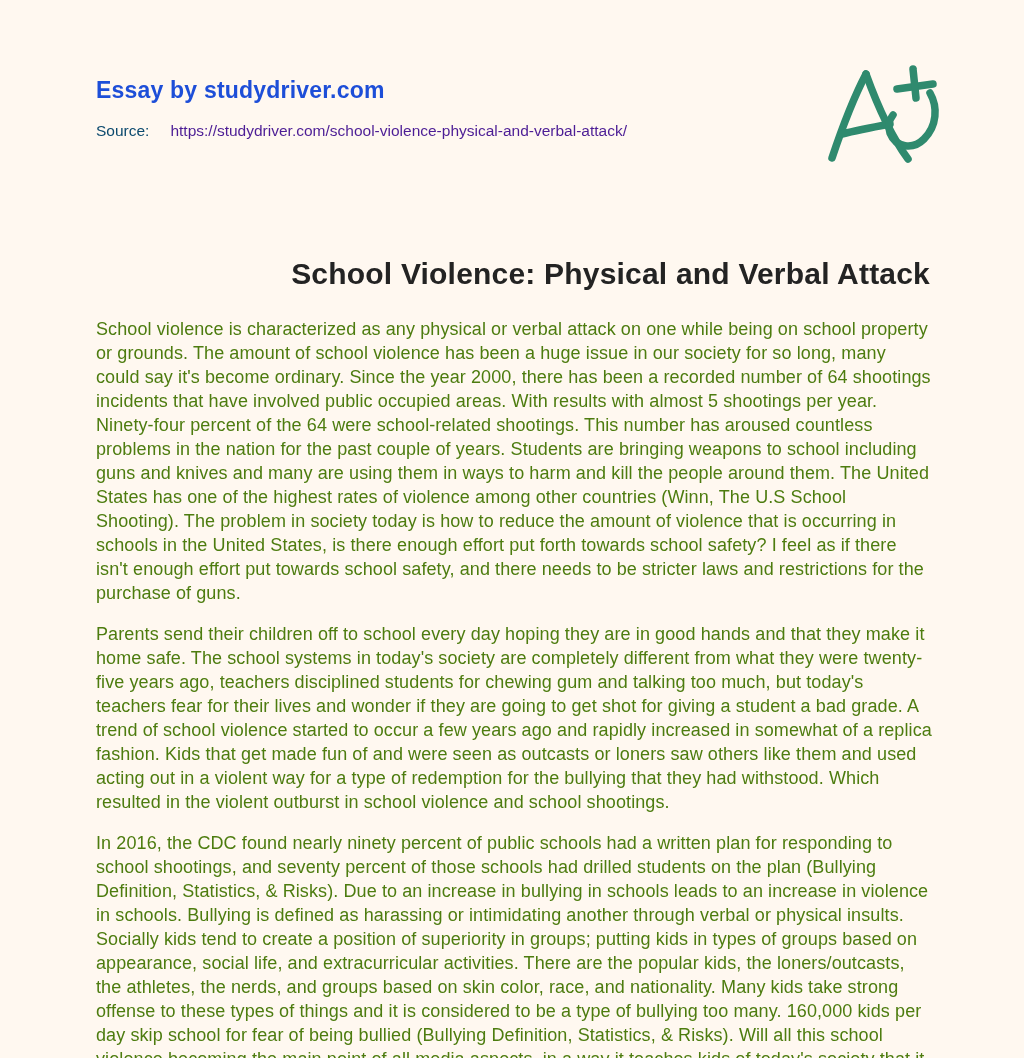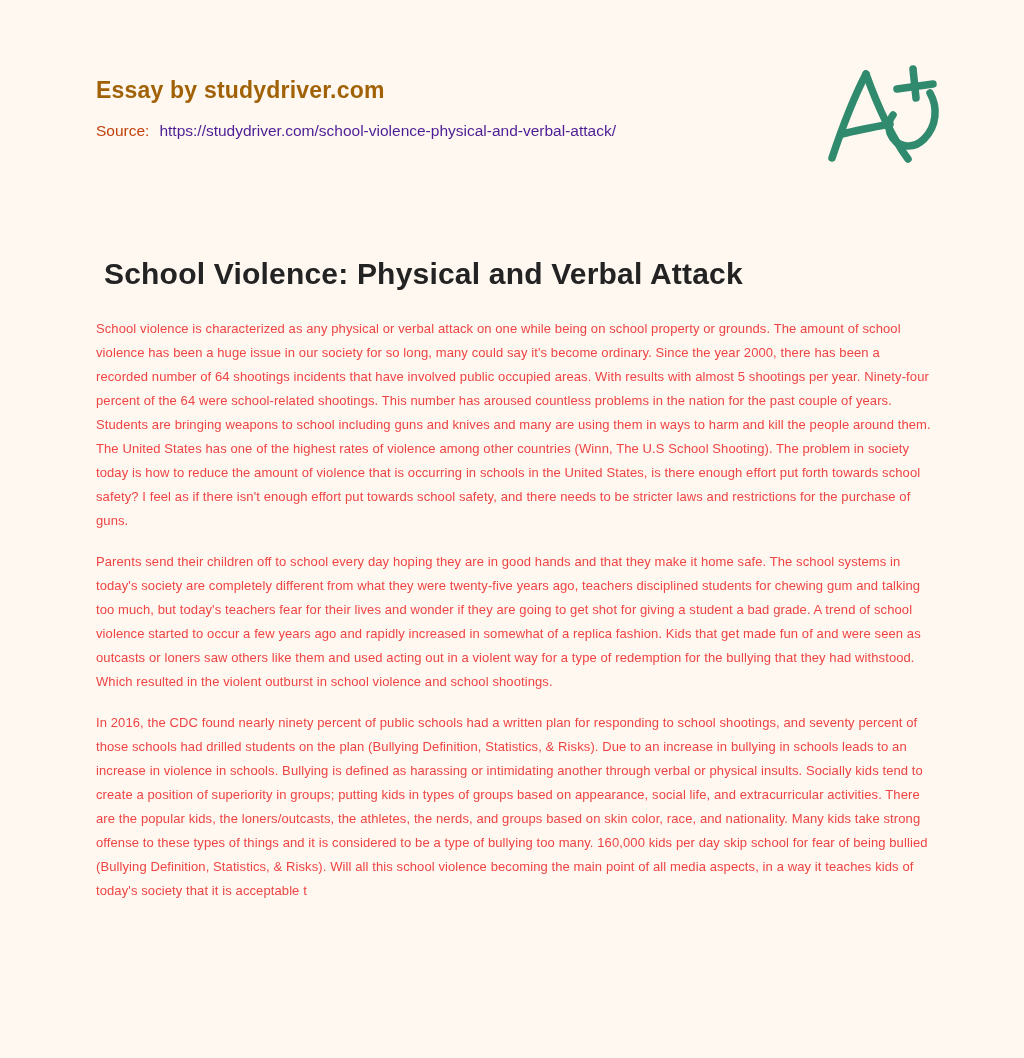--- a/index.html
+++ b/index.html
@@ -13,62 +13,63 @@
     width: 1024px;
     height: 1058px;
     background: #fff8f0;
     overflow: hidden;
     box-sizing: border-box;
     padding: 76px 94px 0 96px;
   }
   .byline {
     font-size: 23px;
     font-weight: 700;
-    color: #a16207;
+    color: #1d4ed8;
     letter-spacing: 0.2px;
     line-height: 28px;
   }
   .source-row {
     margin-top: 17px;
     font-size: 15.5px;
     line-height: 19px;
   }
   .source-label {
-    color: #c2410c;
-    margin-right: 10px;
+    color: #0c4a6e;
+    margin-right: 21px;
   }
   .source-link {
     color: #4c1d95;
     text-decoration: none;
     cursor: pointer;
   }
   .logo {
     position: absolute;
     top: 62px;
     right: 80px;
     width: 126px;
     height: 102px;
   }
   .title {
-    margin: 115px 0 0 8px;
+    margin: 115px 0 0 0;
     font-size: 30px;
     font-weight: 700;
     color: #232323;
     letter-spacing: 0.2px;
     line-height: 37px;
+    text-align: right;
   }
   .essay-body {
     margin-top: 25px;
     width: 836px;
   }
   .essay-body p {
     margin: 0 0 17px 0;
-    font-size: 13px;
+    font-size: 18px;
     line-height: 24px;
-    color: #ef4444;
+    color: #4d7c0f;
     letter-spacing: 0.1px;
   }
 </style>
 </head>
 <body>
 
 <div class="page">
 
   <div class="header">
     <div class="byline">Essay by studydriver.com</div>

